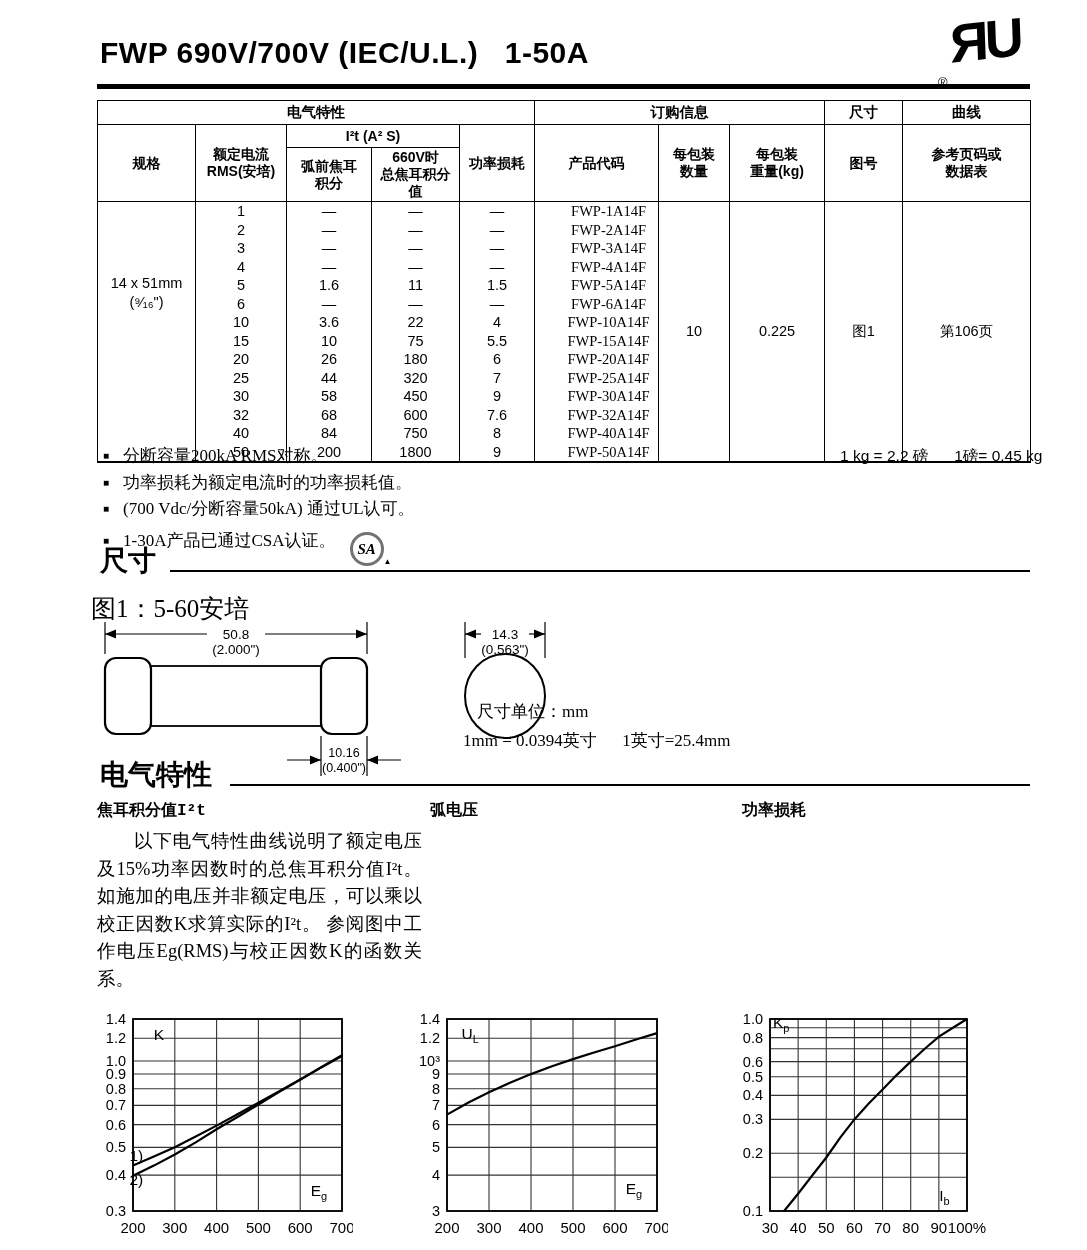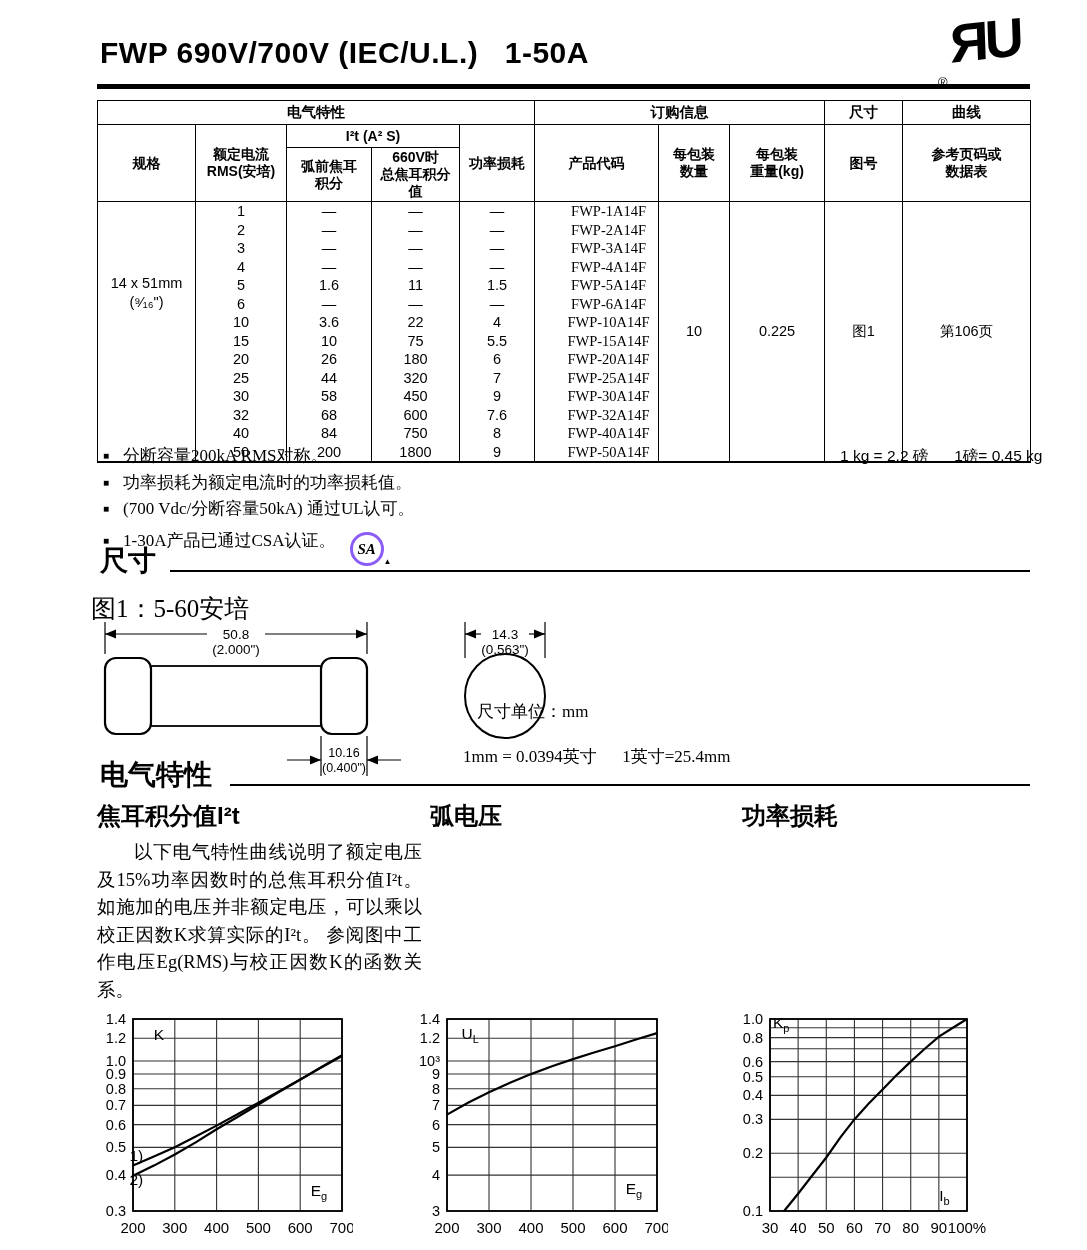--- a/index.html
+++ b/index.html
@@ -26,43 +26,43 @@
         font-size:14.5px;text-align:center;height:18px;padding:0;line-height:18.5px;}
   table.ratings td.code{text-align:center;padding-left:24px;font-family:Liberation Serif, serif;}
   table.ratings td.spec{vertical-align:top;padding-top:72px;font-size:14.5px;line-height:19px;}
   table.ratings td.mid{vertical-align:middle;}
 
   
   .notes{left:103px;top:444px;font-family:"Liberation Serif",serif;font-size:17px;}
   .note-line{margin-bottom:3.5px;display:flex;align-items:baseline;}
   .note-line .blt{font-size:10px;margin-right:14px;position:relative;top:-2px;}
   .csa{display:inline-block;margin-left:14px;position:relative;top:8px;}
-  .csa-circle{display:inline-block;width:28px;height:28px;border:3px solid #8b5cf6;border-radius:50%;
+  .csa-circle{display:inline-block;width:28px;height:28px;border:3px solid #737373;border-radius:50%;
       text-align:center;font-weight:bold;font-style:italic;font-size:15px;line-height:28px;
       font-family:"Liberation Serif",serif;}
   .csa-tri{font-size:8px;vertical-align:-10px;}
   .kgnote{left:840px;top:446px;font-size:15.5px;white-space:pre;}
 
   
   .sec-heading{font-family:"Liberation Serif",serif;font-weight:bold;font-size:28px;}
   .dim-heading{left:100px;top:542px;}
   .hrule{height:2px;background:#000;}
   .dim-rule{left:170px;top:570px;width:860px;}
   .fig-label{left:91px;top:592px;font-family:"Liberation Serif",serif;font-size:25px;}
   .drawing{left:95px;top:618px;}
   .drawing text{font-family:"Liberation Sans",sans-serif;fill:#000;}
   .dim-note{font-family:"Liberation Serif",serif;font-size:17px;white-space:pre;}
   .dim-note1{left:463px;top:700px;margin-left:14px;}
-  .dim-note2{left:463px;top:745px;text-align:right;}
+  .dim-note2{left:463px;top:729px;text-align:right;}
 
   
   .elec-heading{left:100px;top:756px;}
   .elec-rule{left:230px;top:784px;width:800px;}
   .ecol{top:800px;}
-  .ecol h3{margin:0 0 7px 0;font-family:Liberation Sans, sans-serif;font-size:24px;font-weight:bold;}
+  .ecol h3{margin:0 0 7px 0;font-family:Liberation Mono, monospace;font-size:16px;font-weight:bold;}
   .ecol p{margin:0;font-family:"Liberation Serif",serif;font-size:18.5px;line-height:27.5px;
       text-align:justify;text-indent:2em;}
   .ecol1{left:97px;width:325px;}
   .ecol2{left:430px;width:312px;}
   .ecol3{left:742px;width:296px;}
 
   
   .chart{position:absolute;margin-top:7px;}
   .chart1{left:95px;top:1004px;}
   .chart2{left:409px;top:1004px;}

